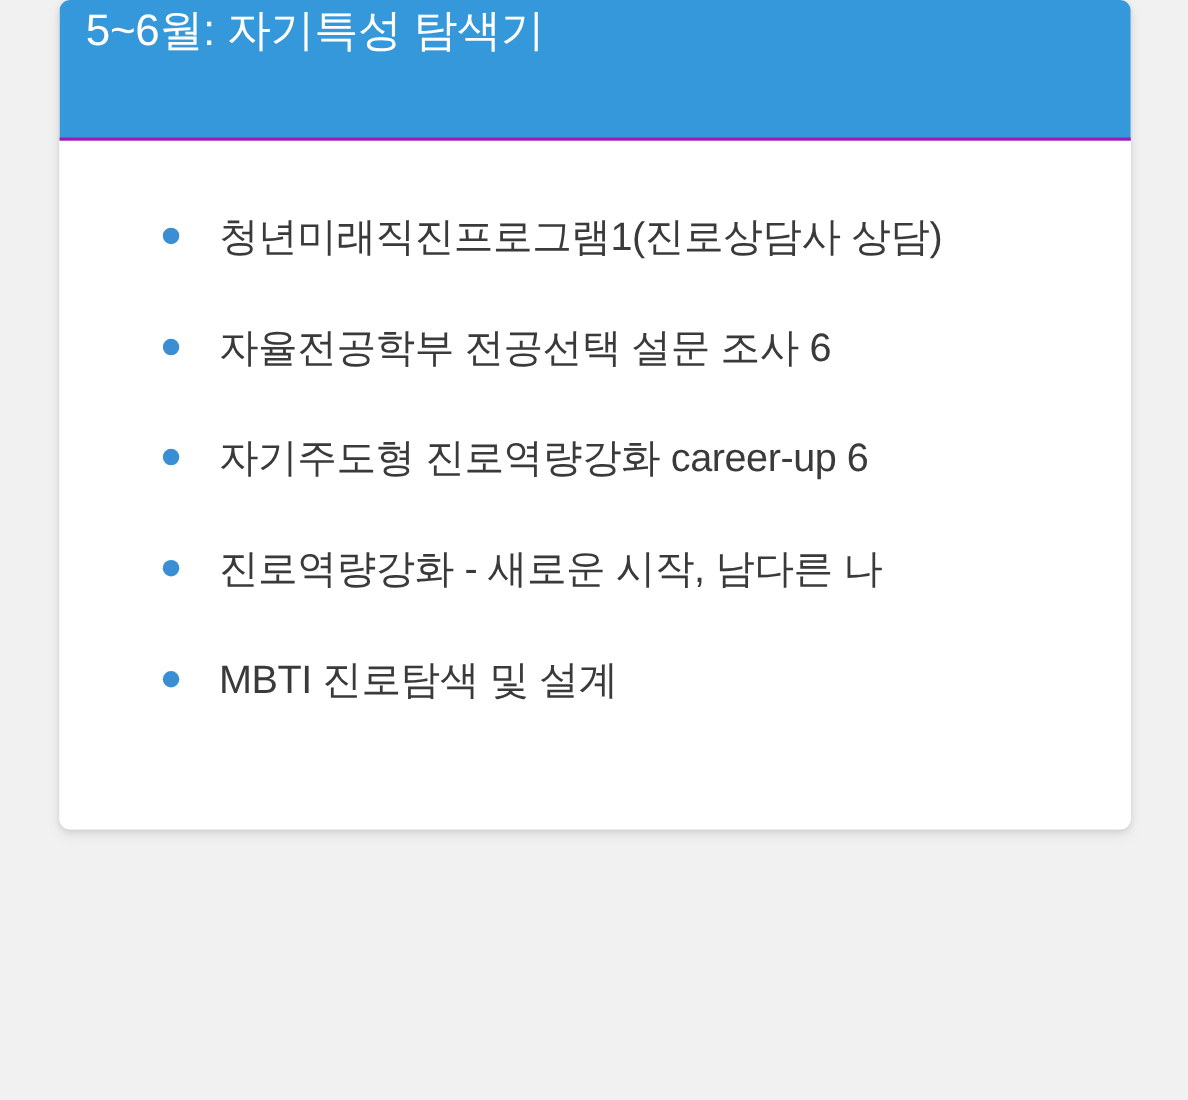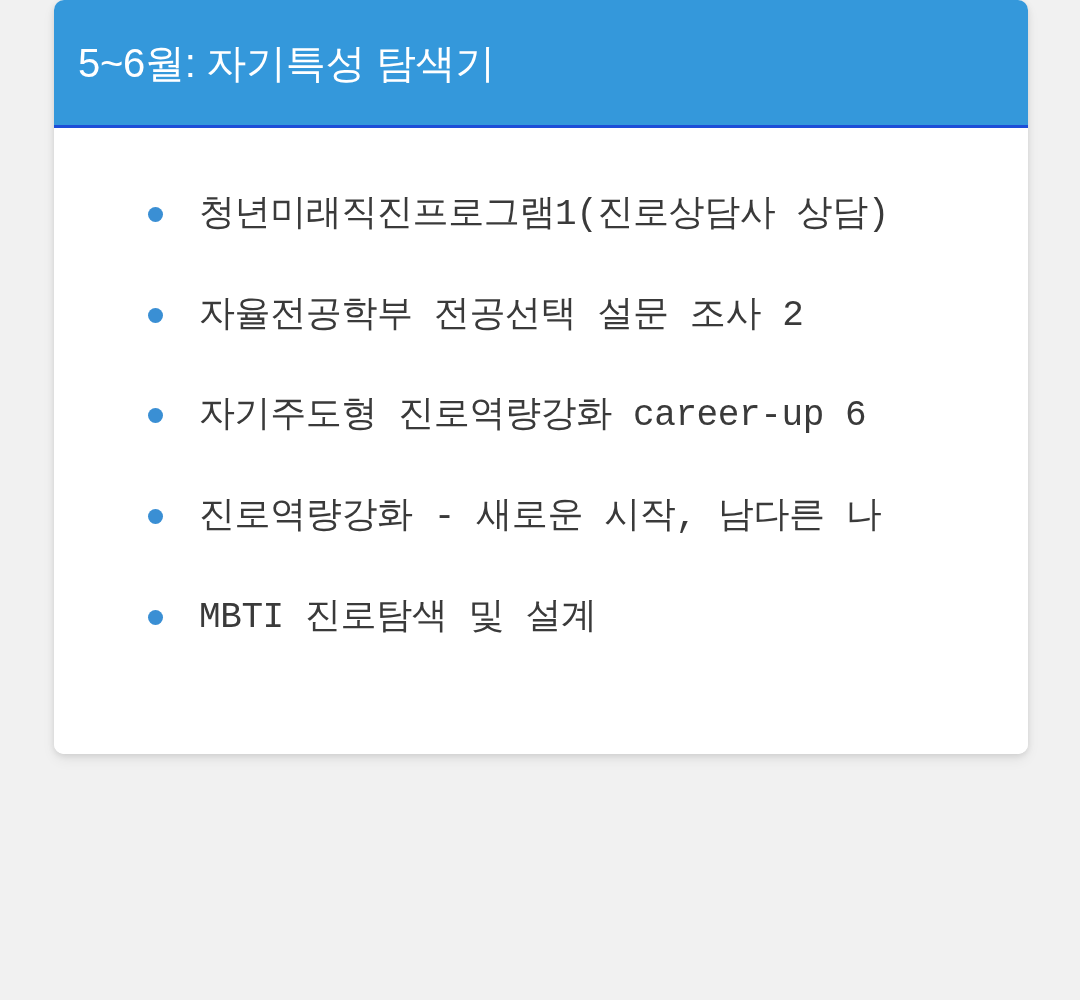--- a/index.html
+++ b/index.html
@@ -30,24 +30,24 @@
     background: #ffffff;
     border-radius: 10px;
     box-shadow: 0 2px 6px rgba(0, 0, 0, 0.10),
                 0 6px 14px rgba(0, 0, 0, 0.06);
     overflow: hidden;
   }
 
   .card-header {
     height: 128px;
     background: #3498db;
-    border-bottom: 3px solid #1d4ed8;
+    border-bottom: 3px solid #a21caf;
     box-sizing: border-box;
     display: flex;
-    align-items: center;
+    align-items: flex-start;
     padding: 4px 24px;
   }
 
   .card-title {
     color: #ffffff;
     font-size: 40px;
     font-weight: 400;
     line-height: 1.2;
     letter-spacing: -0.3px;
     white-space: nowrap;
@@ -85,21 +85,20 @@
     left: 60px;
     top: 19px;
     width: 15px;
     height: 15px;
     border-radius: 50%;
     background: #3a8fd4;
   }
 
   .item-text {
     display: block;
-    font-family: Liberation Mono, monospace;
   }
 </style>
 </head>
 <body>
 
 <div class="page">
 
   <div class="card">
 
     <div class="card-header">
@@ -109,21 +108,21 @@
     <div class="card-body">
       <ul class="item-list">
 
         <li class="list-item">
           <span class="bullet-icon"></span>
           <span class="item-text">청년미래직진프로그램1(진로상담사 상담)</span>
         </li>
 
         <li class="list-item">
           <span class="bullet-icon"></span>
-          <span class="item-text">자율전공학부 전공선택 설문 조사 2</span>
+          <span class="item-text">자율전공학부 전공선택 설문 조사 6</span>
         </li>
 
         <li class="list-item">
           <span class="bullet-icon"></span>
           <span class="item-text">자기주도형 진로역량강화 career-up 6</span>
         </li>
 
         <li class="list-item">
           <span class="bullet-icon"></span>
           <span class="item-text">진로역량강화 - 새로운 시작, 남다른 나</span>

